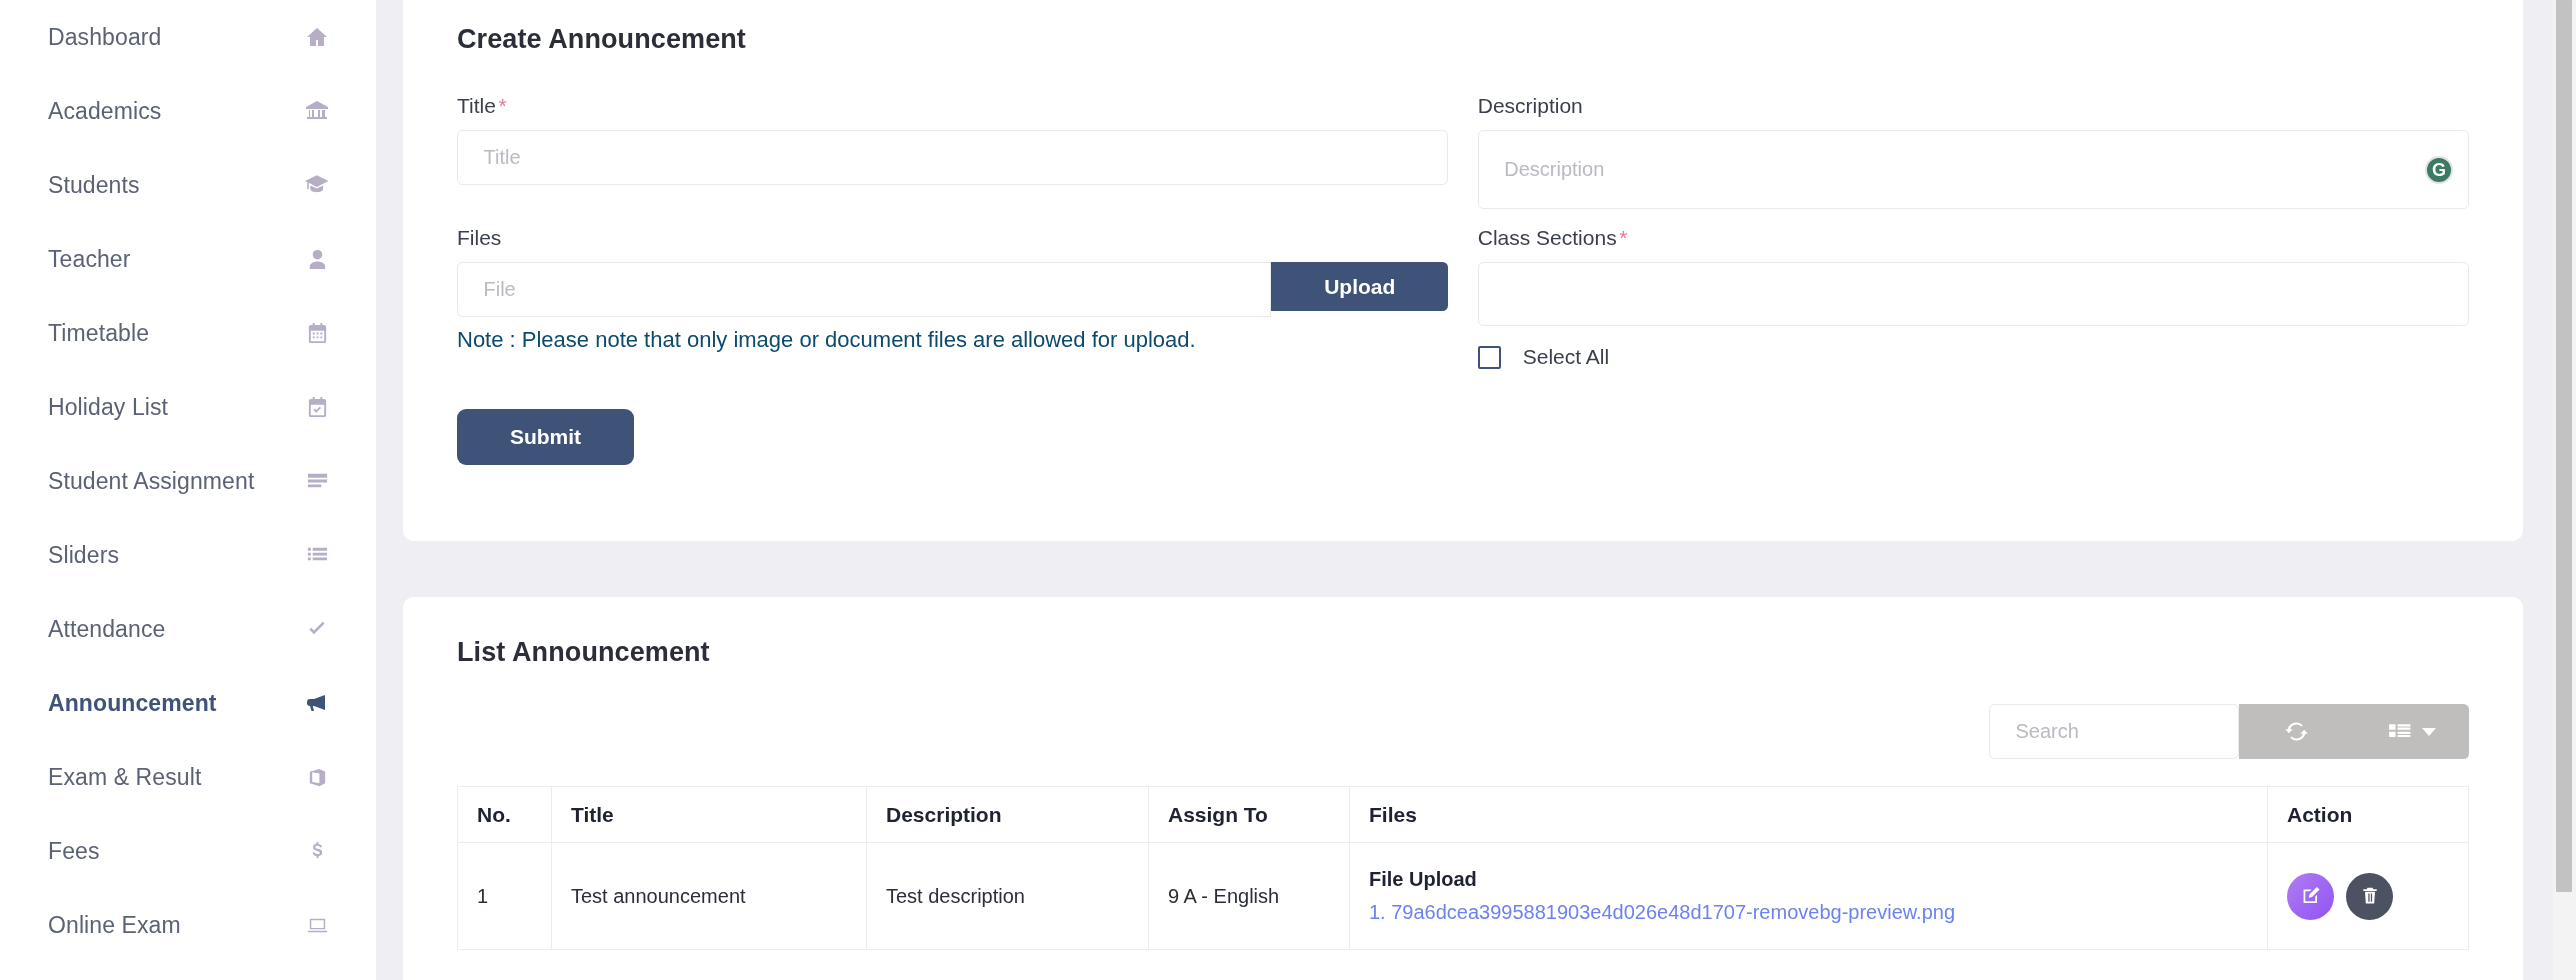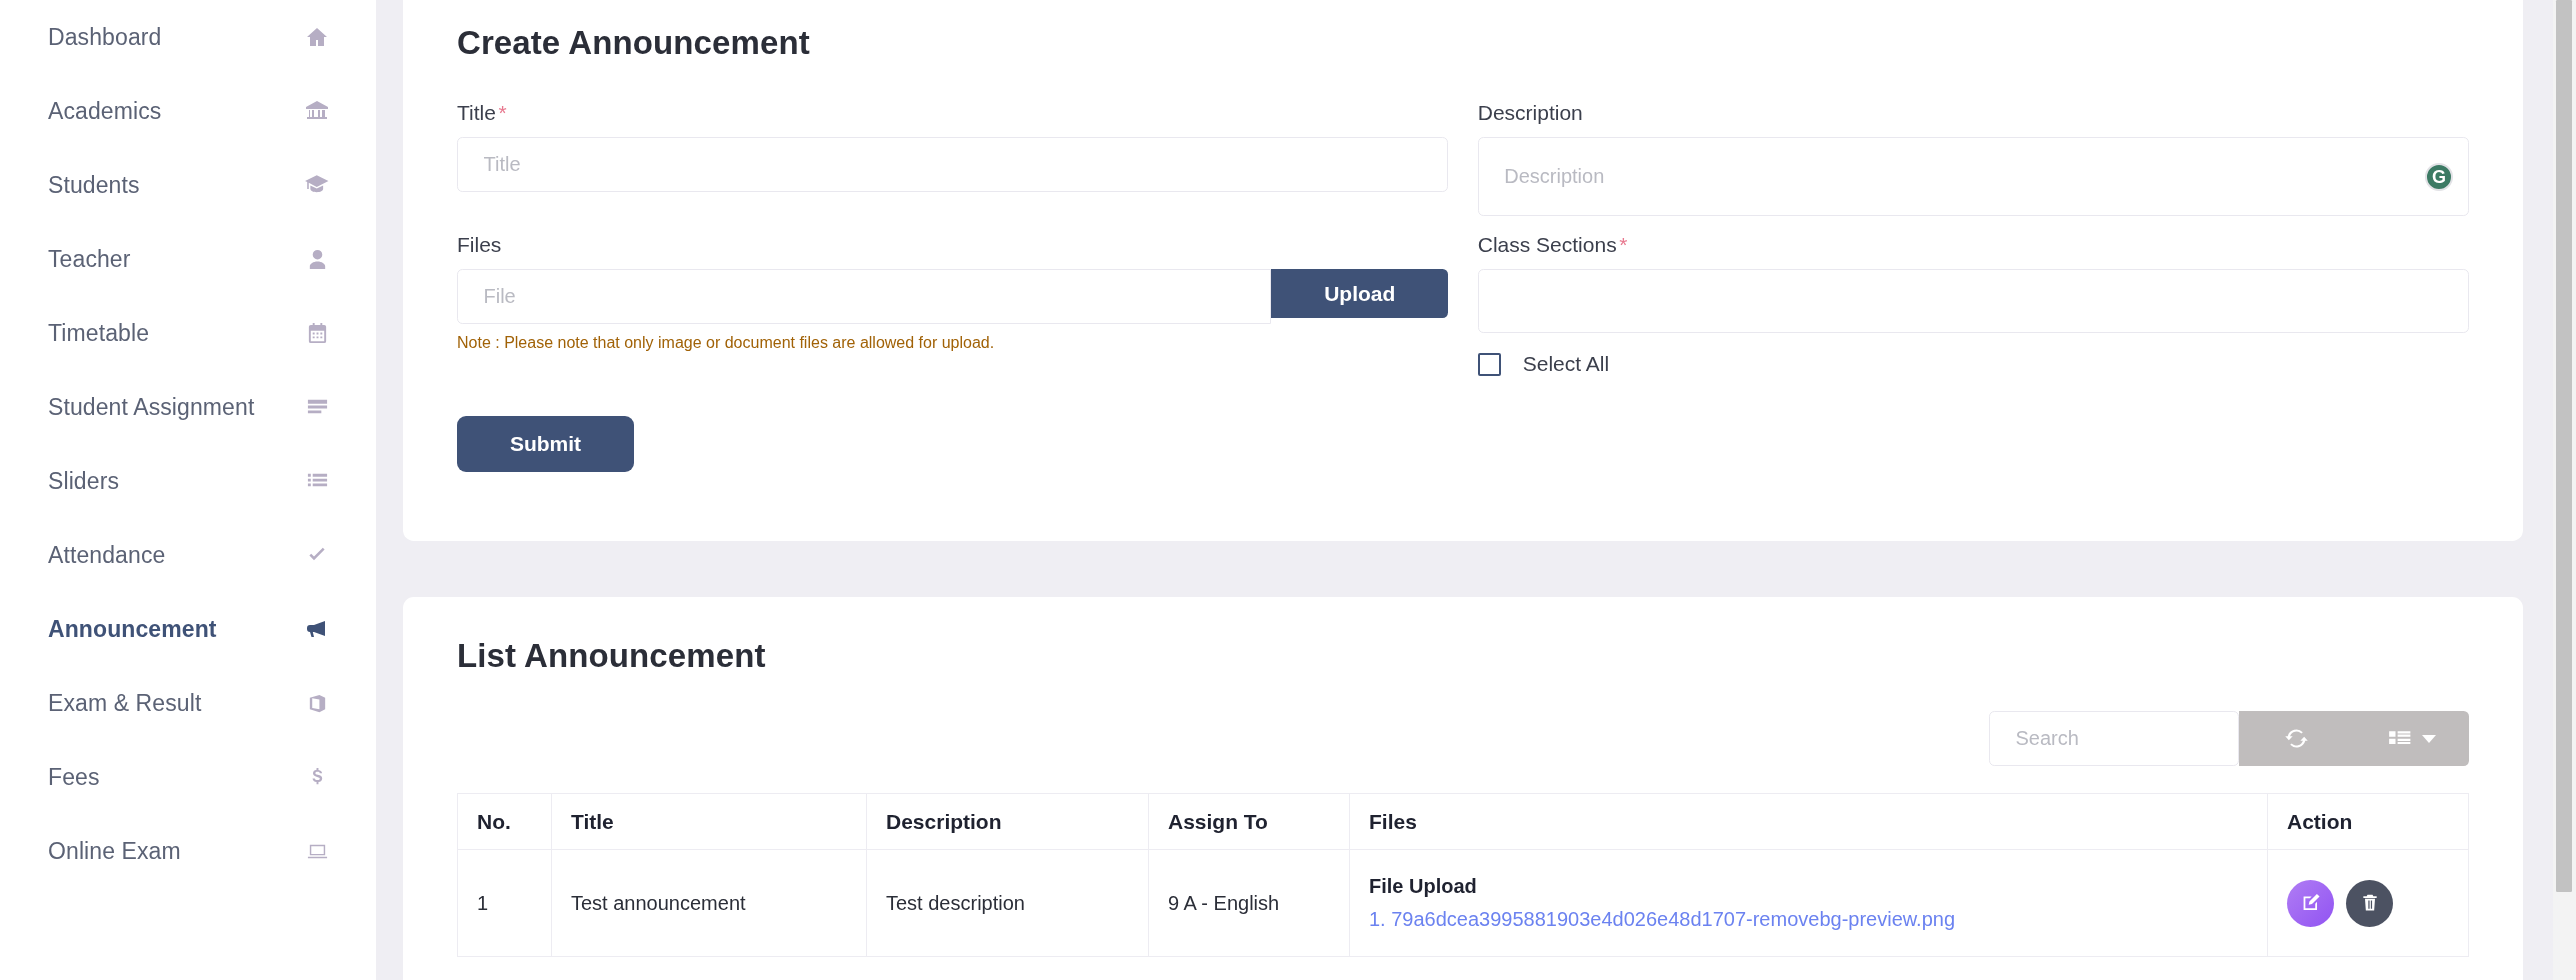--- a/index.html
+++ b/index.html
@@ -46,21 +46,21 @@
     background: #ffffff;
     border-radius: 10.7px;
     width: 2120px;
     position: absolute;
     left: 27px;
   }
   #card-create { top: -16px; height: 557px; padding: 40px 54px 0 54px; }
   #card-list   { top: 597px; height: 470px; padding: 40px 54px 0 54px; }
 
   .card-title {
-    font-size: 33px; font-weight: 700; color: #2b2e38;
+    font-size: 27px; font-weight: 700; color: #2b2e38;
     letter-spacing: 0.1px;
     margin-bottom: 39px;
   }
 
   .form-grid {
     display: grid;
     grid-template-columns: 1fr 1fr;
     column-gap: 29.5px;
   }
   .field { margin-bottom: 0; }
@@ -107,21 +107,21 @@
     font-family: "Liberation Sans", sans-serif;
     font-weight: 700; color: #fff;
     background: #3f5277;
     font-size: 21px;
   }
   .btn-upload {
     width: 177px; height: 49px;
     border-radius: 0 5.4px 5.4px 0;
   }
   .note {
-    font-size: 16px; color: #a16207; margin-top: 9.4px; display: block;
+    font-size: 22px; color: #0c4a6e; margin-top: 9.4px; display: block;
   }
   .select-all-row {
     display: flex; align-items: center; gap: 22px; margin-top: 19px;
   }
   .cb {
     width: 23px; height: 23px; border: 2px solid #3f5277;
     border-radius: 2px; background: #fff; cursor: pointer;
   }
   .select-all-label { font-size: 21px; color: #3b3f4c; }
 
@@ -251,20 +251,28 @@
 
     <div class="nav-item">
       <span class="nav-label">Timetable</span>
       <span class="nav-icon">
         <svg width="23" height="23" viewBox="0 0 24 24">
             <path d="M7 1v2H5a2 2 0 0 0-2 2v15a2 2 0 0 0 2 2h14a2 2 0 0 0 2-2V5a2 2 0 0 0-2-2h-2V1h-2v2H9V1H7zm12 8v11H5V9h14zM7 11v2h2v-2H7zm4 0v2h2v-2h-2zm4 0v2h2v-2h-2zM7 15v2h2v-2H7zm4 0v2h2v-2h-2zm4 0v2h2v-2h-2z"></path>
           </svg>
       </span>
     </div>
 
+    <div class="nav-item">
+      <span class="nav-label">Holiday List</span>
+      <span class="nav-icon">
+        <svg width="23" height="23" viewBox="0 0 24 24">
+            <path d="M7 1v2H5a2 2 0 0 0-2 2v15a2 2 0 0 0 2 2h14a2 2 0 0 0 2-2V5a2 2 0 0 0-2-2h-2V1h-2v2H9V1H7zm12 8v11H5V9h14zm-8.3 8.6-2.9-2.9 1.4-1.4 1.5 1.5 3.6-3.6 1.4 1.4-5 5z"></path>
+          </svg>
+      </span>
+    </div>
 
     <div class="nav-item">
       <span class="nav-label">Student Assignment</span>
       <span class="nav-icon">
         <svg width="23" height="23" viewBox="0 0 24 24">
             <path d="M2 4h20v4H2V4zm0 6h20v3H2v-3zm0 5h14v3H2v-3z"></path>
           </svg>
       </span>
     </div>
 

